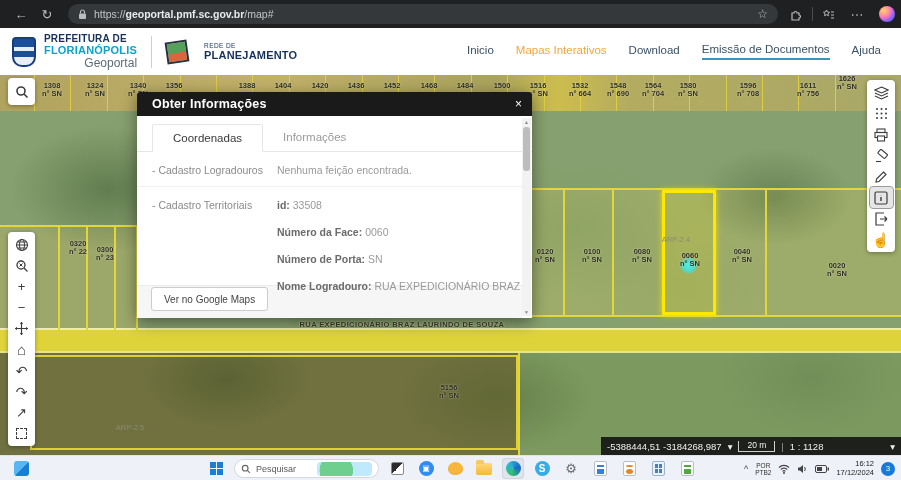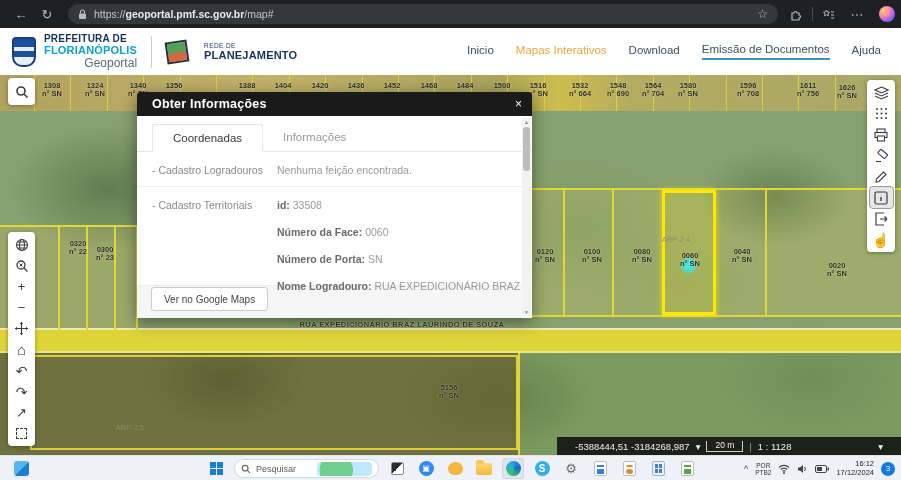--- a/index.html
+++ b/index.html
@@ -65,21 +65,21 @@
   
   .tool-box { position:absolute; background:#ffffff; border-radius:4px; box-shadow:0 1px 4px rgba(0,0,0,.35); z-index:10; display:flex; flex-direction:column; align-items:center; }
   .search-fab { left:8px; top:3px; width:27px; height:27px; justify-content:center; }
   .left-tools { left:8px; top:157px; width:27px; padding:2px 0; }
   .right-tools { left:867px; top:5px; width:28px; padding:2px 0; }
   .tbtn { width:23px; height:21px; display:flex; align-items:center; justify-content:center; font-size:13px; color:#3c3c3c; cursor:pointer; border-radius:3px; }
   .tbtn.active { background:#e6e6e6; outline:1px solid #9a9a9a; }
   .dash-box { width:11px; height:11px; border:1px dashed #3c3c3c; }
 
   
-  .statusbar { position:absolute; right:0; top:437px; width:344px; height:18px; background:rgba(22,22,22,.92); z-index:10; display:flex; align-items:center; color:#f0f0f0; font-size:9.5px; padding:0 18px; gap:6px;text-align:right; }
+  .statusbar { position:absolute; right:0; top:437px; width:300px; height:18px; background:rgba(22,22,22,.92); z-index:10; display:flex; align-items:center; color:#f0f0f0; font-size:9.5px; padding:0 6px; gap:6px;text-align:right; }
   .scale-box { border-left:1px solid #cfcfcf; border-right:1px solid #cfcfcf; border-bottom:1px solid #cfcfcf; padding:0 8px 1px; font-size:8.5px; line-height:9px; }
   .sb-sep { color:#9a9a9a; }
 
   
   .modal { position:absolute; left:137px; top:92px; width:395px; height:226px; z-index:20; box-shadow:0 4px 16px rgba(0,0,0,.45); background:#ffffff; border-radius:3px; }
   .modal-header { height:24px; background:#1a1a1a; color:#fff; display:flex; align-items:center; padding:0 10px 0 15px; border-radius:3px 3px 0 0; }
   .modal-title { font-size:12.5px; font-weight:bold; letter-spacing:.2px; }
   .modal-close { margin-left:auto; font-size:12px; cursor:pointer; color:#fff; }
   .modal-body { position:absolute; top:24px; left:0; right:0; bottom:0; background:#fff; overflow:hidden; }
   .tabs { display:flex; padding:8px 0 0 15px; border-bottom:1px solid #e6e6e6; }
@@ -387,21 +387,21 @@
         <div>n° SN</div>
       </div>
       <div class="map-label" style="left: 748px; top: 7px;">
         <div>1596</div>
         <div>n° 708</div>
       </div>
       <div class="map-label" style="left: 808px; top: 7px;">
         <div>1611</div>
         <div>n° 756</div>
       </div>
-      <div class="map-label" style="left: 847px; top: 9px;">
+      <div class="map-label" style="left: 847px; top: 0;">
         <div>1626</div>
         <div>n° SN</div>
       </div>
       <div class="map-label" style="left: 78px; top: 165px;">
         <div>0320</div>
         <div>n° 22</div>
       </div>
       <div class="map-label" style="left: 105px; top: 171px;">
         <div>0300</div>
         <div>n° 23</div>

